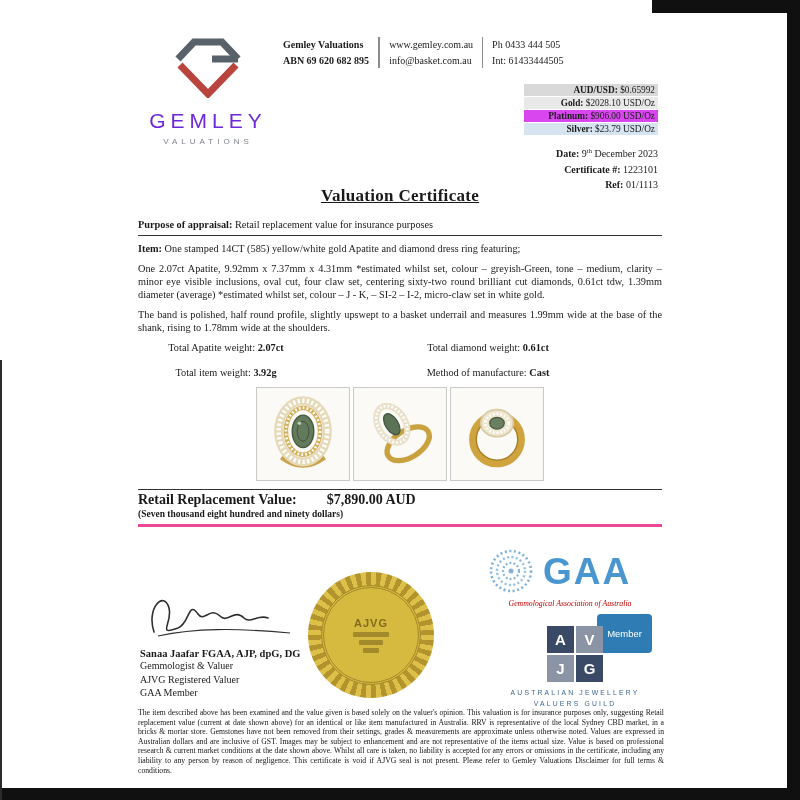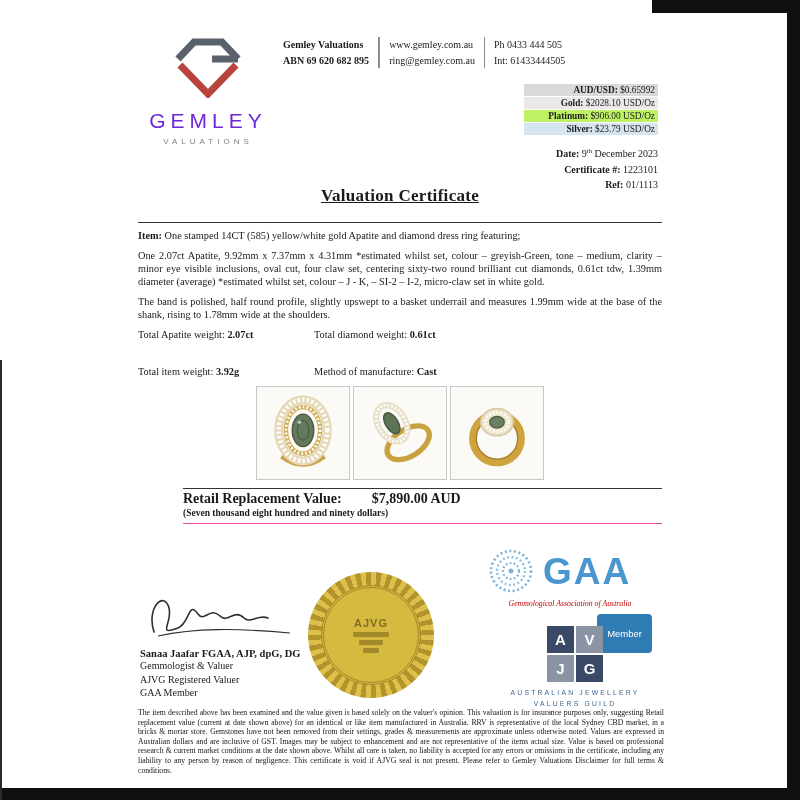--- a/index.html
+++ b/index.html
@@ -37,26 +37,26 @@
 
   .title { position:absolute; left:138px; width:524px; top:186px; text-align:center;
            font-size:17px; font-weight:bold; text-decoration:underline; letter-spacing:.3px; }
 
   
   .content { position:absolute; left:138px; top:218px; width:524px; font-size:10.3px; line-height:13px; }
   .content b { font-weight:bold; }
   .rule { border-top:1px solid #333; margin:4px 0 6px; }
   .item-line { margin-bottom:7px; }
   .para { margin:0 0 7px; text-align:justify; }
-  .weights { margin:2px 0 8px; display:grid; grid-template-columns:176px auto; row-gap:24px; }
+  .weights { margin:2px 0 8px; display:grid; grid-template-columns:176px auto; row-gap:12px;text-align:center; }
   .photos { display:flex; justify-content:center; gap:3px; margin:2px 0 8px; }
   .photo { width:92px; height:92px; border:1px solid #c9c9c9; background:#fbfaf7;
            display:flex; align-items:center; justify-content:center; }
 
-  .value-block { border-top:1px solid #333; border-bottom:1px solid #ec4899; padding:3px 0 3px;margin-left:45px; }
+  .value-block { border-top:1px solid #333; border-bottom:3px solid #ec4899; padding:3px 0 3px; }
   .value-line { font-size:14px; font-weight:bold; }
   .value-line .amount { margin-left:30px; }
   .value-words { font-size:9.5px; font-weight:bold; margin-top:2px; }
 
   
   .gaa { position:absolute; left:488px; top:548px; width:164px; }
   .gaa-top { display:flex; align-items:center; gap:9px; }
   .gaa-acronym { font-family:"Liberation Sans", sans-serif; font-size:37px; font-weight:bold;
                  color:#4a97cf; letter-spacing:2px; line-height:1; }
   .gaa-sub { color:#c00000; font-size:7.8px; font-style:italic; margin-top:5px; text-align:center; }
@@ -113,45 +113,46 @@
 
   <div class="contact">
     <div class="col">
       <div class="company">Gemley Valuations</div>
       <div class="abn">ABN 69 620 682 895</div>
     </div>
     <div class="divider"></div>
     <div class="divider"></div>
     <div class="col">
       <div>www.gemley.com.au</div>
-      <div>ring@gemley.com.au</div>
+      <div>info@basket.com.au</div>
     </div>
     <div class="divider"></div>
     <div class="col">
       <div>Ph 0433 444 505</div>
       <div>Int: 61433444505</div>
     </div>
   </div>
 
   <div class="rates">
     <div class="rate-row" style="background-color: rgb(217, 217, 217);"><b>AUD/USD:</b><span> $0.65992</span></div>
     <div class="rate-row" style="background-color: rgb(233, 233, 233);"><b>Gold:</b><span> $2028.10 USD/Oz</span></div>
-    <div class="rate-row" style="background-color: #bef264;"><b>Platinum:</b><span> $906.00 USD/Oz</span></div>
+    <div class="rate-row" style="background-color: #d946ef;"><b>Platinum:</b><span> $906.00 USD/Oz</span></div>
     <div class="rate-row" style="background-color: rgb(214, 228, 240);"><b>Silver:</b><span> $23.79 USD/Oz</span></div>
   </div>
 
   <div class="meta">
     <div><b>Date:</b><span> 9</span><sup>th</sup><span> December 2023</span></div>
     <div><b>Certificate #:</b><span> 1223101</span></div>
     <div><b>Ref:</b><span> 01/1113</span></div>
   </div>
 
   <div class="title">Valuation Certificate</div>
 
   <div class="content">
+    <div class="line"><b>Purpose of appraisal:</b><span> Retail replacement value for insurance purposes</span></div>
     <div class="rule"></div>
     <div class="item-line"><b>Item:</b><span> One stamped 14CT (585) yellow/white gold Apatite and diamond dress ring featuring;</span></div>
     <p class="para">One 2.07ct Apatite, 9.92mm x 7.37mm x 4.31mm *estimated whilst set, colour – greyish-Green, tone – medium, clarity – minor eye visible inclusions, oval cut, four claw set, centering sixty-two round brilliant cut diamonds, 0.61ct tdw, 1.39mm diameter (average) *estimated whilst set, colour – J - K, – SI-2 – I-2, micro-claw set in white gold.</p>
     <p class="para">The band is polished, half round profile, slightly upswept to a basket underrail and measures 1.99mm wide at the base of the shank, rising to 1.78mm wide at the shoulders.</p>
 
     <div class="weights">
       <div><span>Total Apatite weight:</span> <b>2.07ct</b></div>
       <div><span>Total diamond weight:</span> <b>0.61ct</b></div>
       <div><span>Total item weight:</span> <b>3.92g</b></div>
       <div><span>Method of manufacture:</span> <b>Cast</b></div>

